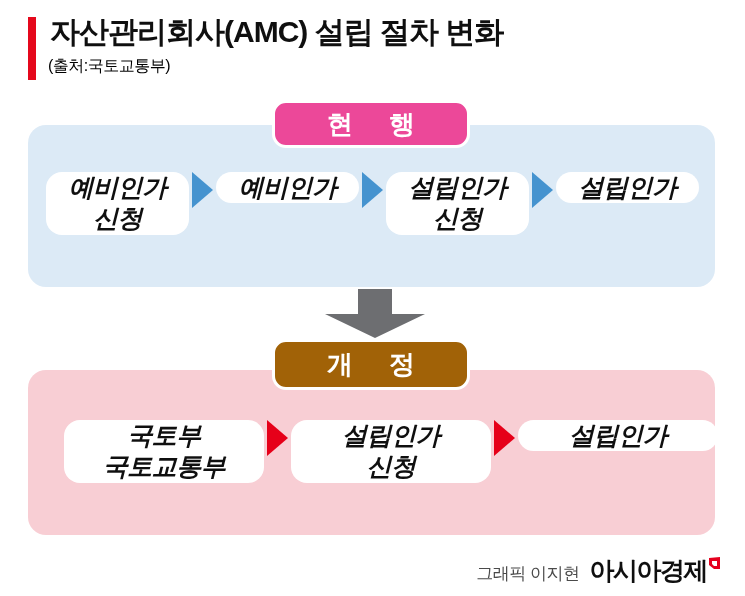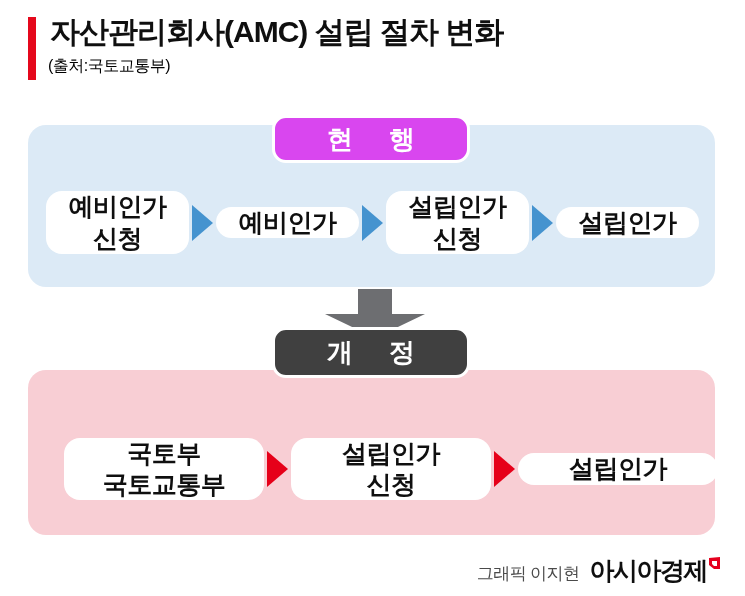--- a/index.html
+++ b/index.html
@@ -18,41 +18,41 @@
   .panel{position:absolute;left:28px;width:687px;border-radius:18px;}
   .panel-current{top:125px;height:162px;background:#dceaf6;}
   .panel-revised{top:370px;height:165px;background:#f8ced4;}
   
   .pill{
     position:absolute;left:272px;width:198px;border-radius:14px;border:3px solid #ffffff;
     display:flex;align-items:center;justify-content:center;color:#ffffff;
     font-size:26px;font-weight:bold;letter-spacing:0.55em;text-indent:0.55em;
     box-sizing:border-box;
   }
-  .pill-current{top:115px;height:48px;background:#d946ef;}
-  .pill-revised{top:327px;height:51px;background:#404040;}
+  .pill-current{top:100px;height:48px;background:#ec4899;}
+  .pill-revised{top:339px;height:51px;background:#a16207;}
   
-  .steps-row{position:absolute;display:flex;align-items:center;}
+  .steps-row{position:absolute;display:flex;align-items:flex-start;font-style:italic;}
   .row-current{left:46px;top:172px;width:653px;height:101px;}
   .row-revised{left:47px;top:420px;width:654px;height:98px;margin-left:17px;}
   .step{
     flex:1;background:#ffffff;border-radius:16px;
     display:flex;flex-direction:column;align-items:center;justify-content:center;
     font-size:25px;font-weight:600;line-height:1.25;color:#0f0f0f;letter-spacing:-0.5px;
     text-align:center;
   }
   .arrow-cell{width:27px;display:flex;align-items:center;justify-content:center;flex:none;}
   .tri{width:0;height:0;border-top:18px solid transparent;border-bottom:18px solid transparent;}
   .tri-blue{border-left:21px solid #4593cf;}
   .tri-red{border-left:21px solid #e60019;}
   
   .down-arrow{position:absolute;left:325px;top:289px;width:100px;height:49px;}
   
   .credit{position:absolute;right:26px;top:554px;display:flex;align-items:baseline;}
-  .credit-text{font-size:17px;color:#4a4a4a;letter-spacing:-0.5px;margin-right:10px;font-family:Liberation Serif, serif;}
+  .credit-text{font-size:17px;color:#4a4a4a;letter-spacing:-0.5px;margin-right:10px;}
   .brand-logo{font-size:25px;font-weight:bold;color:#0f0f0f;letter-spacing:-1.5px;}
   .brand-mark{position:relative;top:-9px;left:2px;}
 </style>
 </head>
 <body>
 
 <div class="canvas">
 
   <div class="accent-bar"></div>
   <div class="page-title">자산관리회사(AMC) 설립 절차 변화</div>

